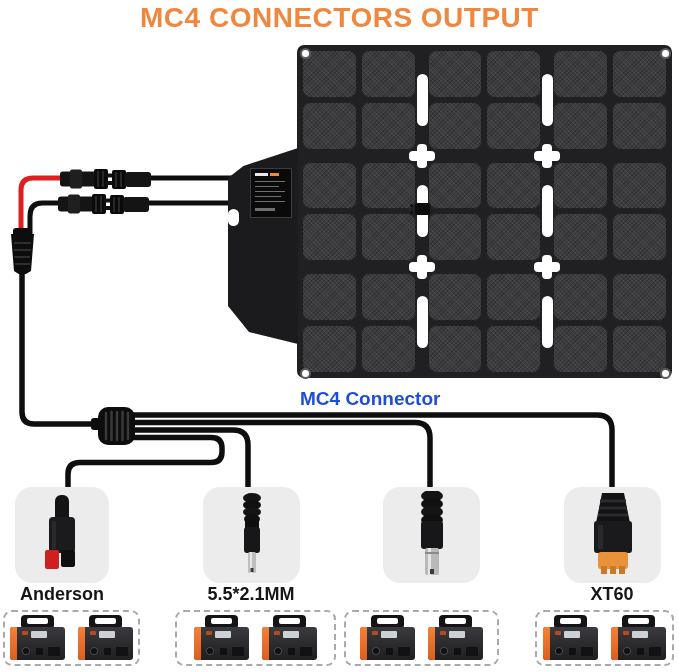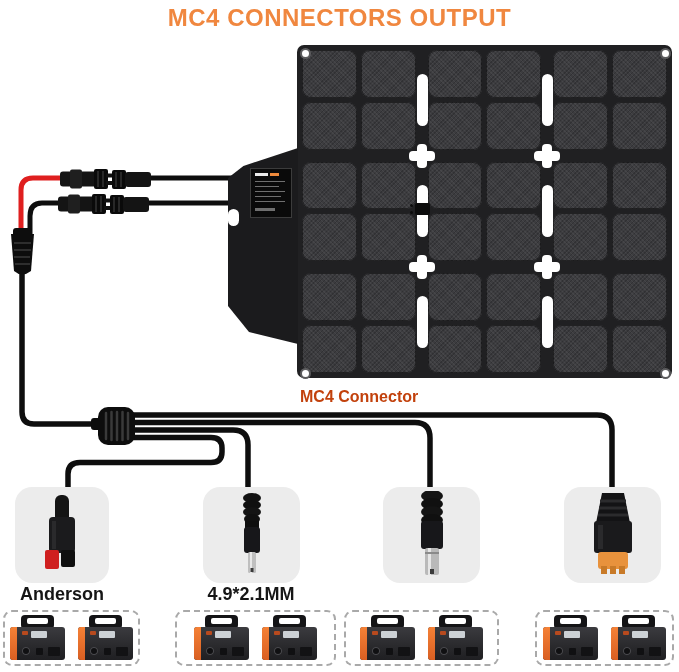--- a/index.html
+++ b/index.html
@@ -2,21 +2,21 @@
 <html><head>
 <meta charset="utf-8">
 <style>
   html,body{margin:0;padding:0;background:#fff;}
   .stage{
     position:relative;width:679px;height:672px;background:#ffffff;overflow:hidden;
     font-family:"Liberation Sans",sans-serif;
   }
   .title{
     position:absolute;top:1px;left:0;width:679px;height:36px;line-height:34px;
-    text-align:center;font-size:24px;font-weight:800;letter-spacing:.5px;
+    text-align:center;font-size:28px;font-weight:800;letter-spacing:.5px;
   }
   .wires{position:absolute;left:0;top:0;z-index:1;}
   
   .panel{
     position:absolute;left:297px;top:45px;width:375px;height:333px;z-index:2;
     background:#202022;border-radius:7px;box-sizing:border-box;
     display:grid;grid-template-columns:repeat(3,1fr);grid-template-rows:repeat(3,1fr);
     gap:12px;padding:5px;
   }
   .panel-section{display:grid;grid-template-columns:1fr 1fr;grid-template-rows:1fr 1fr;gap:4px;}
@@ -40,21 +40,21 @@
   .flap{
     position:absolute;left:228px;top:148px;width:70px;height:200px;z-index:3;background:#1b1b1d;
     clip-path:polygon(100% 0%,22% 9%,0% 15%,0% 79%,30% 92%,100% 98%);
   }
   .spec-label{position:absolute;left:22px;top:20px;width:40px;height:48px;background:#0a0a0a;border:1px solid #3c3c3c;}
   .spec-label b{position:absolute;left:4px;top:4px;width:13px;height:3px;background:#e9e9e9;display:block;}
   .spec-label u{position:absolute;left:19px;top:4px;width:9px;height:3px;background:#ef8a3c;display:block;}
   .spec-label s{position:absolute;left:4px;height:1px;width:30px;background:#6f6f6f;display:block;}
   .flap-slot{position:absolute;left:0px;top:61px;width:11px;height:17px;background:#fff;border-radius:6px;}
   
-  .mc4-label{position:absolute;left:300px;top:388px;font-size:16px;font-weight:bold;color:#c2410c;z-index:2;}
+  .mc4-label{position:absolute;left:300px;top:388px;font-size:19px;font-weight:bold;color:#1d4ed8;z-index:2;}
   
   .obox{position:absolute;top:487px;height:96px;background:#ececec;border-radius:17px;z-index:2;
         display:flex;align-items:center;justify-content:center;}
   .olabel{position:absolute;top:584px;width:130px;text-align:center;font-size:18px;font-weight:bold;color:#161616;z-index:2;}
   
   .dbox{position:absolute;top:610px;height:56px;border:2px dashed #a9a9a9;border-radius:9px;box-sizing:border-box;z-index:2;
         display:flex;align-items:flex-end;justify-content:center;gap:13px;padding-bottom:4px;}
   .ps{position:relative;width:55px;height:45px;}
   .ps-handle{position:absolute;top:0;left:11px;width:33px;height:14px;background:#141416;border-radius:4px;}
   .ps-handle i{position:absolute;top:3px;left:6px;width:21px;height:6px;background:#fff;border-radius:2px;display:block;}
@@ -292,21 +292,22 @@
       <rect x="9" y="28" width="38" height="32" rx="3" fill="#1a1a1c"></rect>
       <rect x="13" y="32" width="5" height="24" fill="#2a2a2c"></rect>
       <rect x="13" y="59" width="30" height="17" rx="3" fill="#e8923c"></rect>
       <rect x="16" y="73" width="6" height="8" fill="#c87a28"></rect>
       <rect x="25" y="73" width="6" height="8" fill="#c87a28"></rect>
       <rect x="34" y="73" width="6" height="8" fill="#c87a28"></rect>
     </svg>
   </div>
 
   <div class="olabel" style="left:-3px;">Anderson</div>
-  <div class="olabel" style="left:186px;">4.9*2.1MM</div>
+  <div class="olabel" style="left:186px;">5.5*2.1MM</div>
+  <div class="olabel" style="left:547px;">XT60</div>
 
   <div class="dbox" style="left:3px;width:137px;">
     <div class="ps">
         <div class="ps-handle">
           <i></i>
         </div>
         <div class="ps-body">
           <div class="ps-strip"></div>
           <div class="ps-screen"></div>
           <div class="ps-dot"></div>

